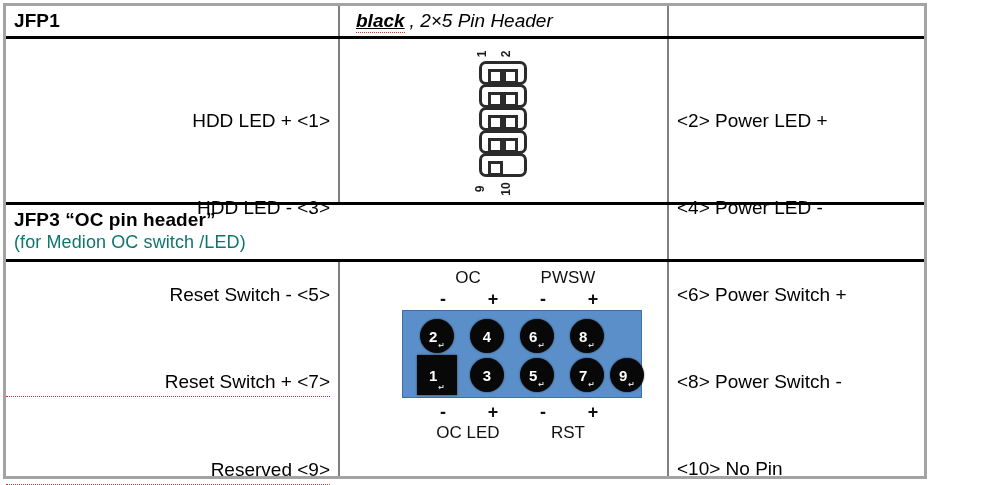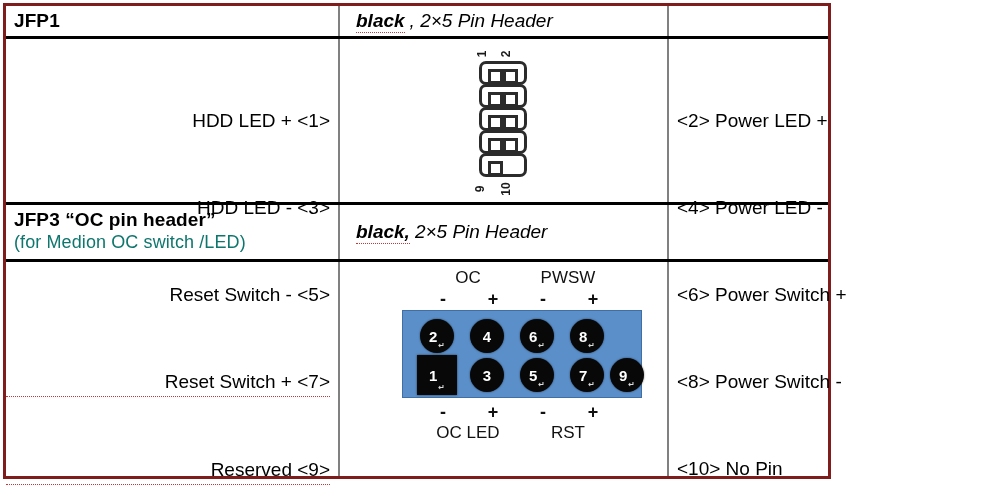--- a/index.html
+++ b/index.html
@@ -5,22 +5,22 @@
   html,body{margin:0;padding:0;background:#ffffff;}
   body{
     width:999px;height:485px;overflow:hidden;
     font-family:"Liberation Sans","DejaVu Sans",sans-serif;
     color:#000;
   }
   .sheet{position:relative;width:999px;height:485px;}
 
   
   .tbl{
-    position:absolute;left:3px;top:3px;width:828px;height:476px;
-    border:3px solid #7f1d1d;
+    position:absolute;left:3px;top:3px;width:924px;height:476px;
+    border:3px solid #a3a3a3;
     box-sizing:border-box;
   }
   .row{position:absolute;left:0;width:100%;box-sizing:border-box;}
   .row.sep{border-bottom:3px solid #000;}
   .cell{position:absolute;top:0;bottom:0;box-sizing:border-box;padding:0;}
   .c1{left:0;width:332px;}
   .c2{left:332px;width:329px;border-left:2px solid #808080;}
   .c3{left:661px;width:323px;border-left:2px solid #808080;}
 
   
@@ -37,21 +37,21 @@
   .title-sub{
     color:#0f766e;font-weight:normal;font-size:18px;
     padding:0 0 0 8px;margin-top:1px;
     letter-spacing:.1px;
   }
   .desc{
     font-style:italic;font-size:19px;
     padding-left:16px;display:flex;align-items:center;height:100%;
   }
   .desc .bk{font-weight:bold;font-style:italic;
-    border-bottom:1px dotted #c03a3a;}
+    border-bottom:1px dotted #c03a3a;text-decoration:underline;}
   .desc .rest{margin-left:5px;text-align:center;}
 
   .pinlist{
     text-align:right;font-size:19px;line-height:29px;
     padding:9px 8px 0 0;white-space:pre;
   }
   .pinlist.left{text-align:left;padding:9px 0 0 8px;}
   .pinlist div{height:29px;}
   .und{border-bottom:1px dotted #c03a3a;}
 
@@ -192,26 +192,20 @@
           <div>&lt;10&gt; No Pin</div>
         </div>
       </div>
     </div>
 
     <div class="row sep" id="row-jfp3">
       <div class="cell c1">
         <div class="title">JFP3 “OC pin header”</div>
         <div class="title-sub">(for Medion OC switch /LED)</div>
       </div>
-      <div class="cell c2">
-        <div class="desc">
-          <span class="bk">black,</span>
-            <span class="rest"> 2×5  Pin Header</span>
-        </div>
-      </div>
       <div class="cell c3">
         <div class="blank"></div>
       </div>
     </div>
 
     <div class="row" id="row-diagram">
       <div class="cell c1">
         <div class="blank"></div>
       </div>
 

